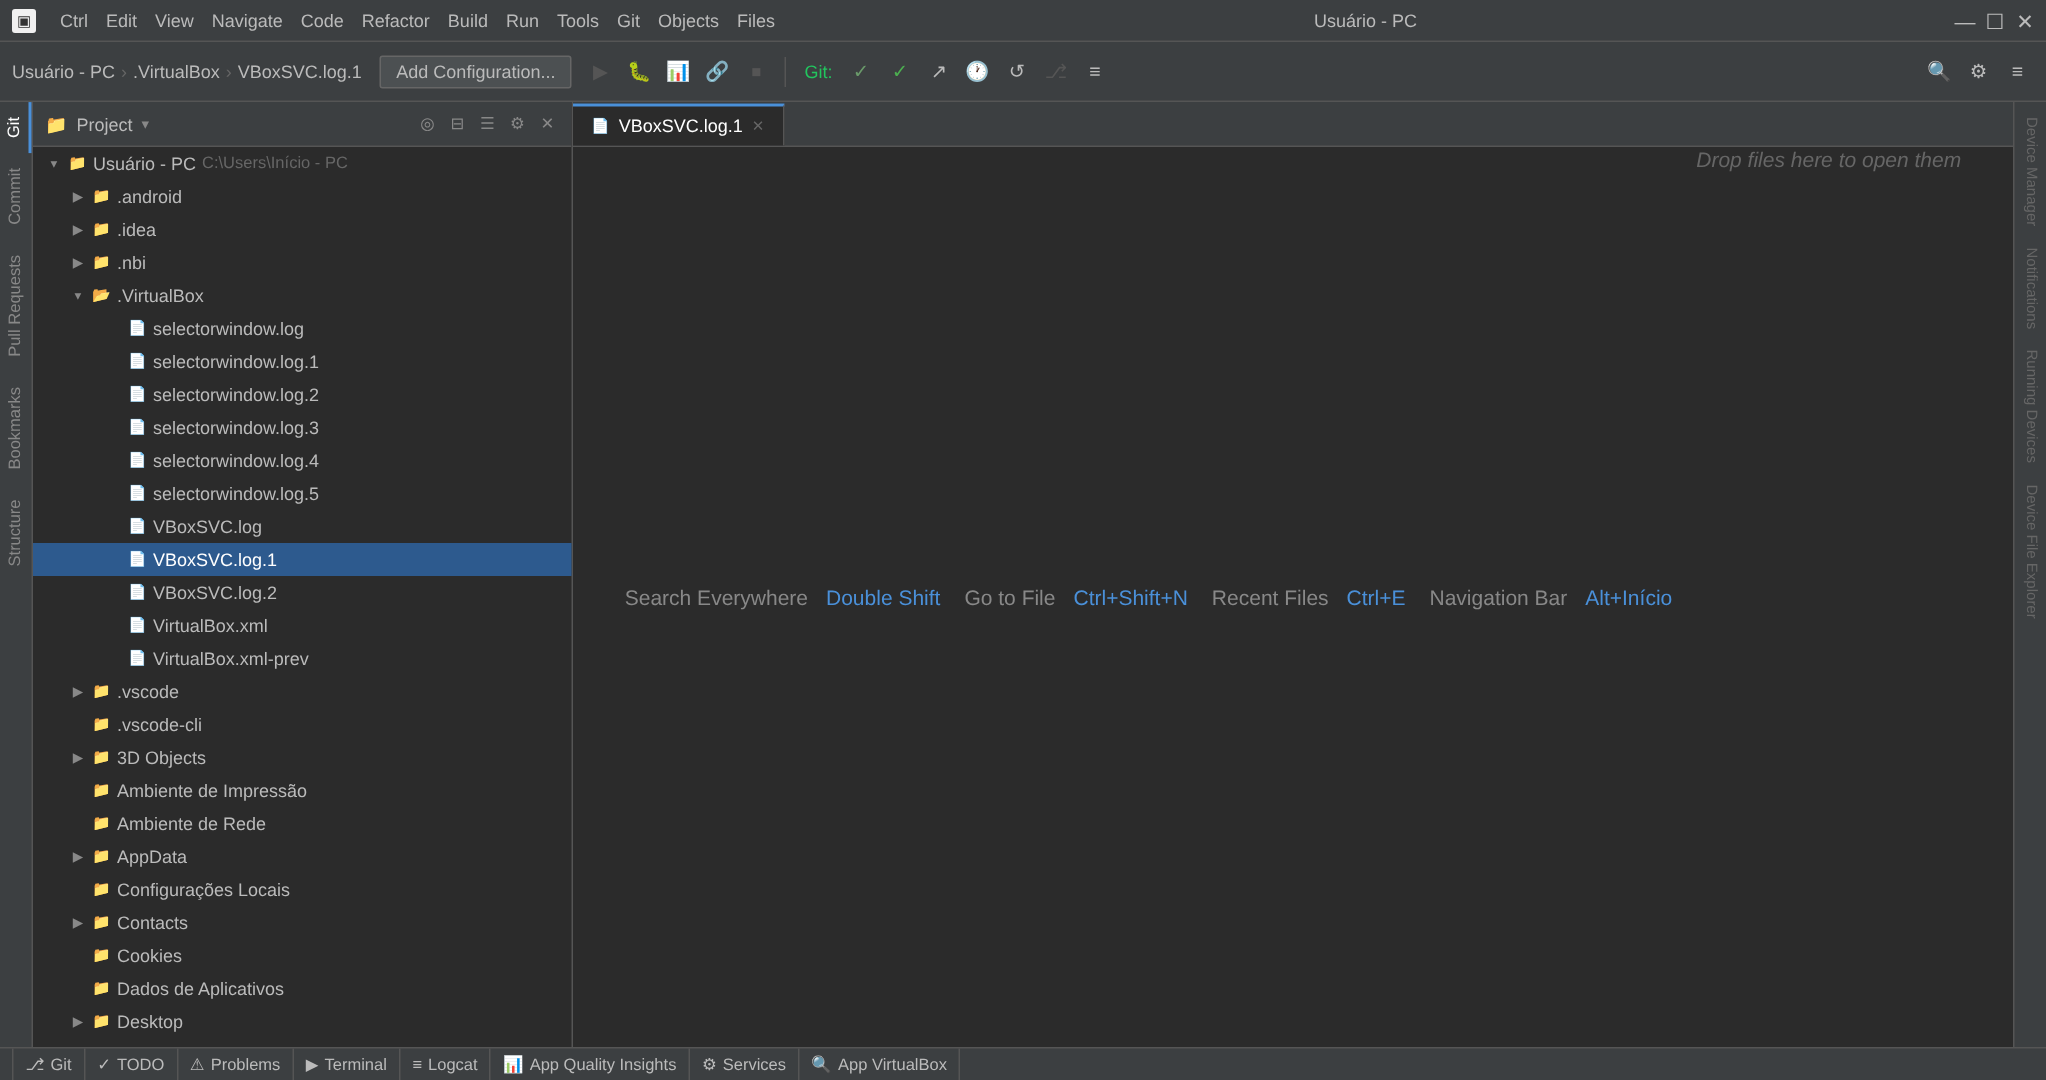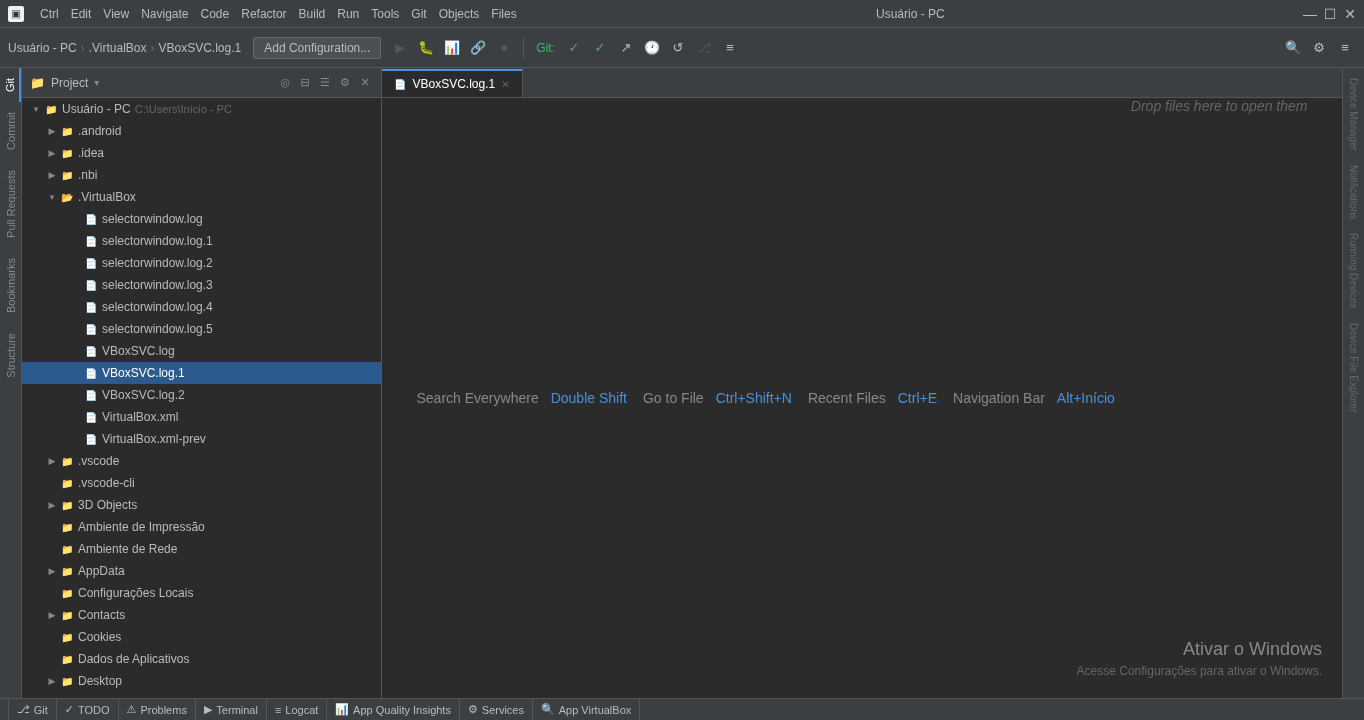--- a/index.html
+++ b/index.html
@@ -668,24 +668,20 @@
       <div class="hint-row">
         <span class="hint-label">Recent Files</span>
         <span class="hint-shortcut">Ctrl+E</span>
       </div>
       <div class="hint-row">
         <span class="hint-label">Navigation Bar</span>
         <span class="hint-shortcut">Alt+Início</span>
       </div>
       <div class="hint-drop">Drop files here to open them</div>
 
-      <div class="watermark">
-        <div class="watermark-title">Ativar o Windows</div>
-        <div class="watermark-sub">Acesse Configurações para ativar o Windows.</div>
-      </div>
     </div>
   </div>
 
   <div class="right-sidebar">
     <div class="right-sidebar-item">Device Manager</div>
     <div class="right-sidebar-item">Notifications</div>
     <div class="right-sidebar-item">Running Devices</div>
     <div class="right-sidebar-item">Device File Explorer</div>
   </div>
 </div>

